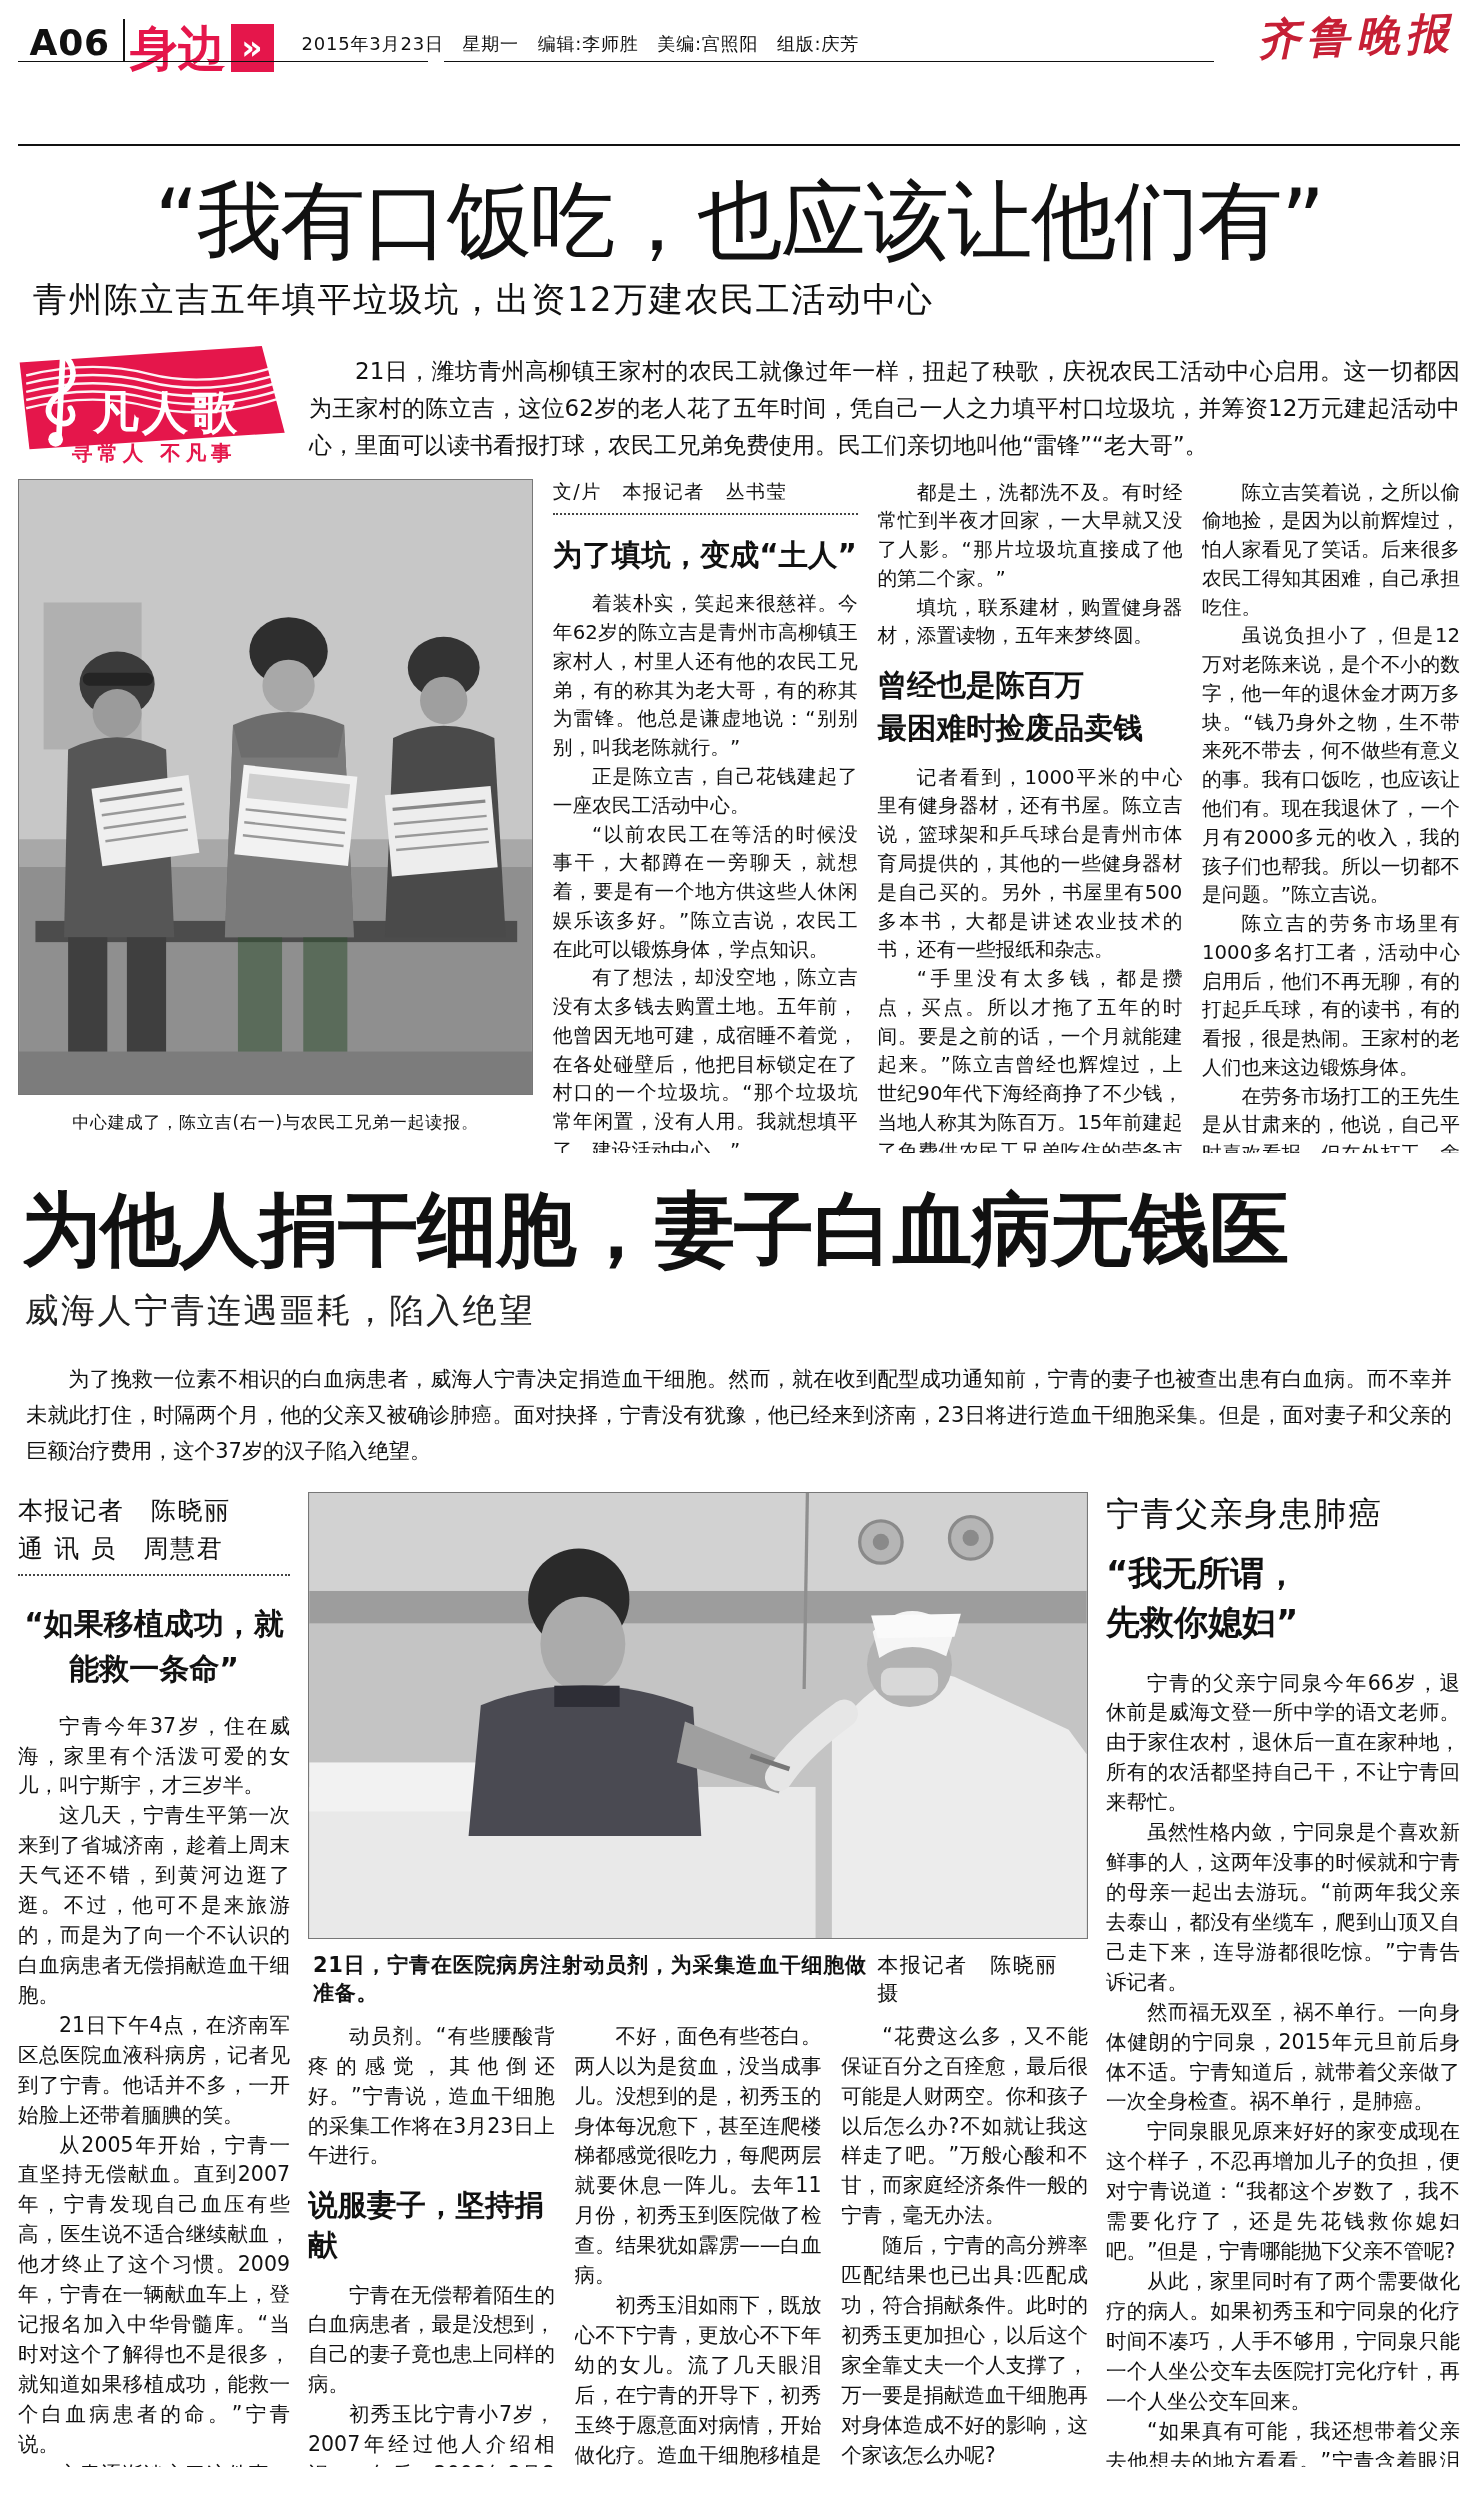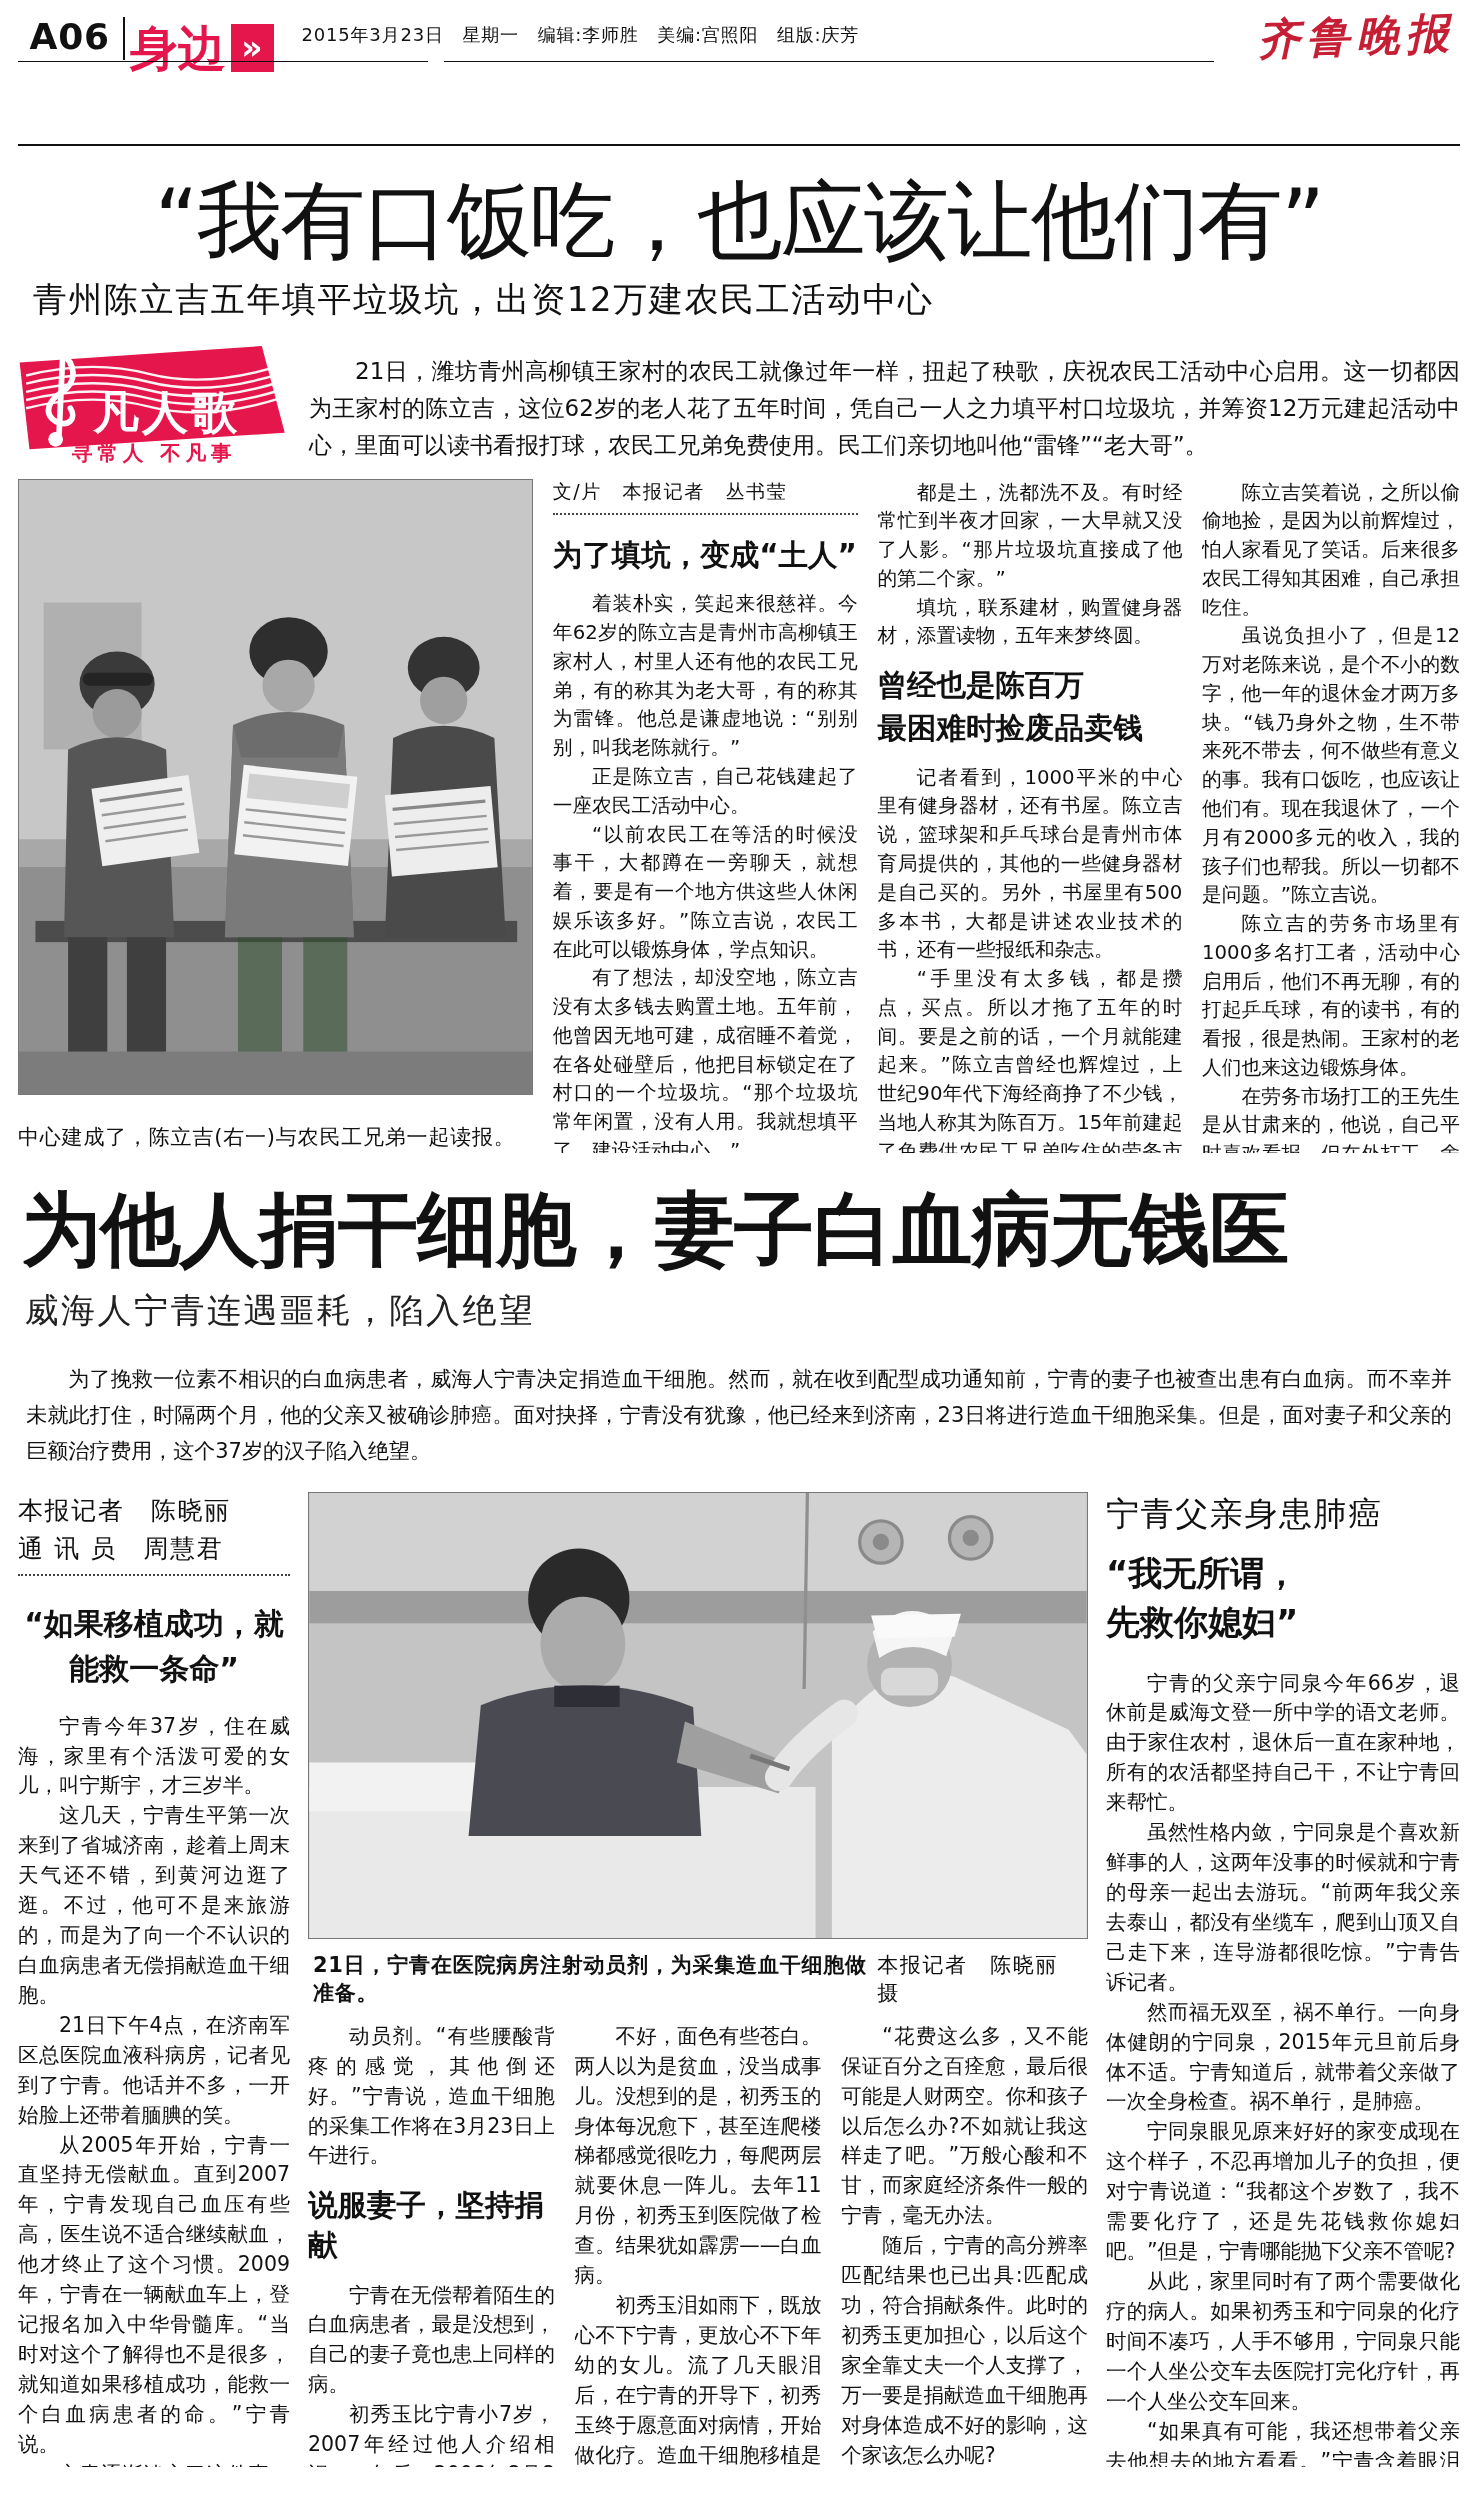--- a/index.html
+++ b/index.html
@@ -4,21 +4,21 @@
 <style>
   * { margin:0; padding:0; box-sizing:border-box; }
   html,body { background:#e8e8e8; }
   body { font-family:"DejaVu Sans","Liberation Sans",sans-serif; color:#111; }
   .page {
     position:relative; width:1478px; height:2500px; margin:0 auto;
     background:#fff; overflow:hidden; padding:8.2px 18px 0 18px;
   }
   
   .hdr { position:relative; height:54px; display:flex; align-items:flex-end; }
-  .hdr-left { display:flex; align-items:center; gap:5px; }
+  .hdr-left { display:flex; align-items:flex-end; gap:5px; }
   .pageno { font-size:36px; font-weight:bold; letter-spacing:0.8px; line-height:1; padding:0 8.2px 1.6px 11.5px; }
   .hdr-vrule { width:1.6px; height:43px; background:#111; }
   .section-wrap { display:flex; align-items:flex-end; gap:4.9px; position:relative; top:9.8px; }
   .section-title { font-size:48px; font-weight:bold; line-height:0.95; }
   .section-badge { width:43px; height:48px; display:flex; align-items:center; justify-content:center;
                    color:#fff; font-size:33px; font-weight:bold; line-height:1; }
   .dateline { font-size:18px; padding:0 0 6.6px 23px; letter-spacing:0.8px; white-space:nowrap; }
   .hdr-underline { position:absolute; left:426px; right:246px; bottom:0; height:1.6px; background:#111; }
   .hdr-underline2 { position:absolute; left:0px; width:410px; bottom:0; height:1.6px; background:#111; }
   .masthead { position:absolute; right:4.9px; top:0px; font-family:"DejaVu Serif","Liberation Serif",serif;
@@ -31,21 +31,21 @@
   .a1-subheadline { margin-top:9.8px; padding-left:14.8px; font-size:34px; font-weight:500; letter-spacing:1.6px; }
   .a1-introrow { display:flex; margin-top:18px; gap:21px; align-items:flex-start; }
   .fanrenge { width:270px; flex:0 0 270px; }
   .fanrenge-tagline { color:var(--accent); font-size:20.5px; font-weight:bold; letter-spacing:4.9px;
                       margin-top:-28px; padding-left:54px; }
   .a1-lede { flex:1; font-size:23px; line-height:1.62; text-align:justify; padding-top:11.5px; }
   .indent { text-indent:2em; }
   .a1-body { display:flex; gap:19.7px; margin-top:11.5px; height:674px; overflow:hidden; }
   .a1-photo-wrap { flex:0 0 515px; }
   .photo-frame { border:0.8px solid #777; background:#bbb; }
-  .a1-caption { font-size:21px; margin-top:25px; letter-spacing:0.8px; }
+  .a1-caption { text-align:center; font-size:17px; margin-top:13px; letter-spacing:0.8px; }
   .ncol { overflow:hidden; }
   .a1-colA { flex:0 0 305px; }
   .a1-colB { flex:0 0 305px; }
   .a1-colC { flex:1; }
   .byline { font-size:19px; letter-spacing:1.6px; padding-bottom:8.2px;
             border-bottom:2.5px dotted #444; margin-bottom:21px; white-space:nowrap; }
   .col-subhead { font-size:29.5px; font-weight:900; line-height:1.35; margin:14.8px 0 14.8px 0; }
   .para { font-size:19.7px; line-height:1.46; text-align:justify; text-indent:2em; }
   
   .a2-headline { margin-top:33px; font-size:80px; font-weight:900; letter-spacing:-0.8px;

